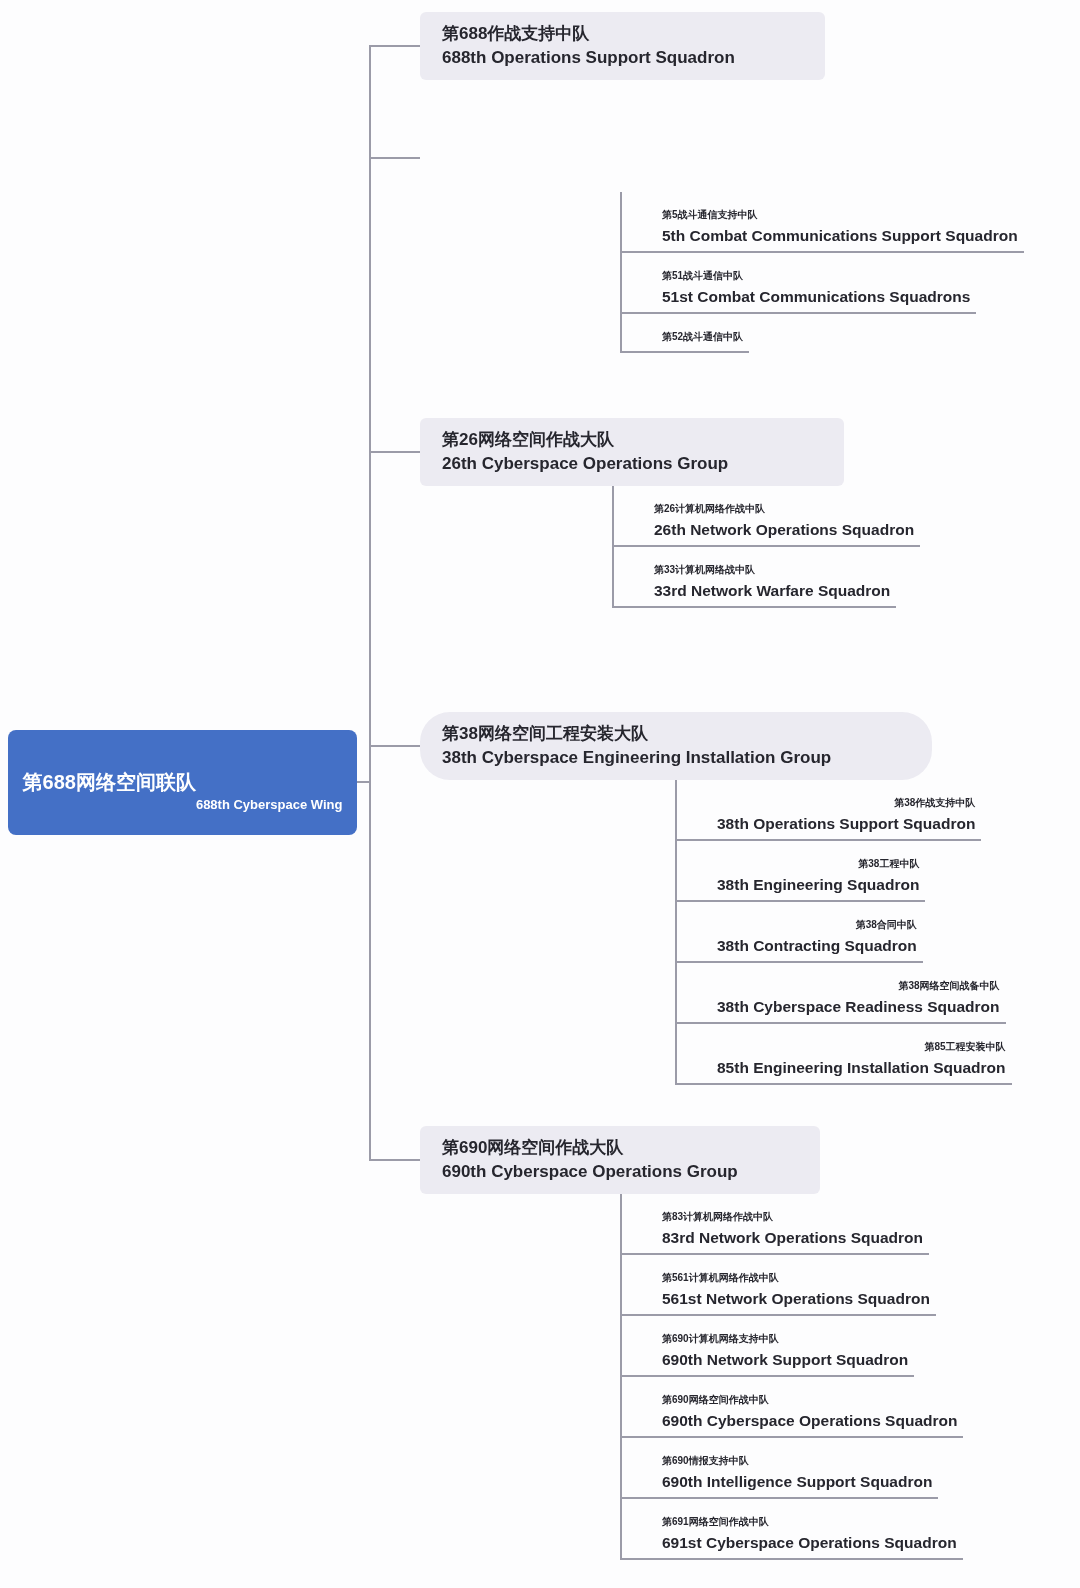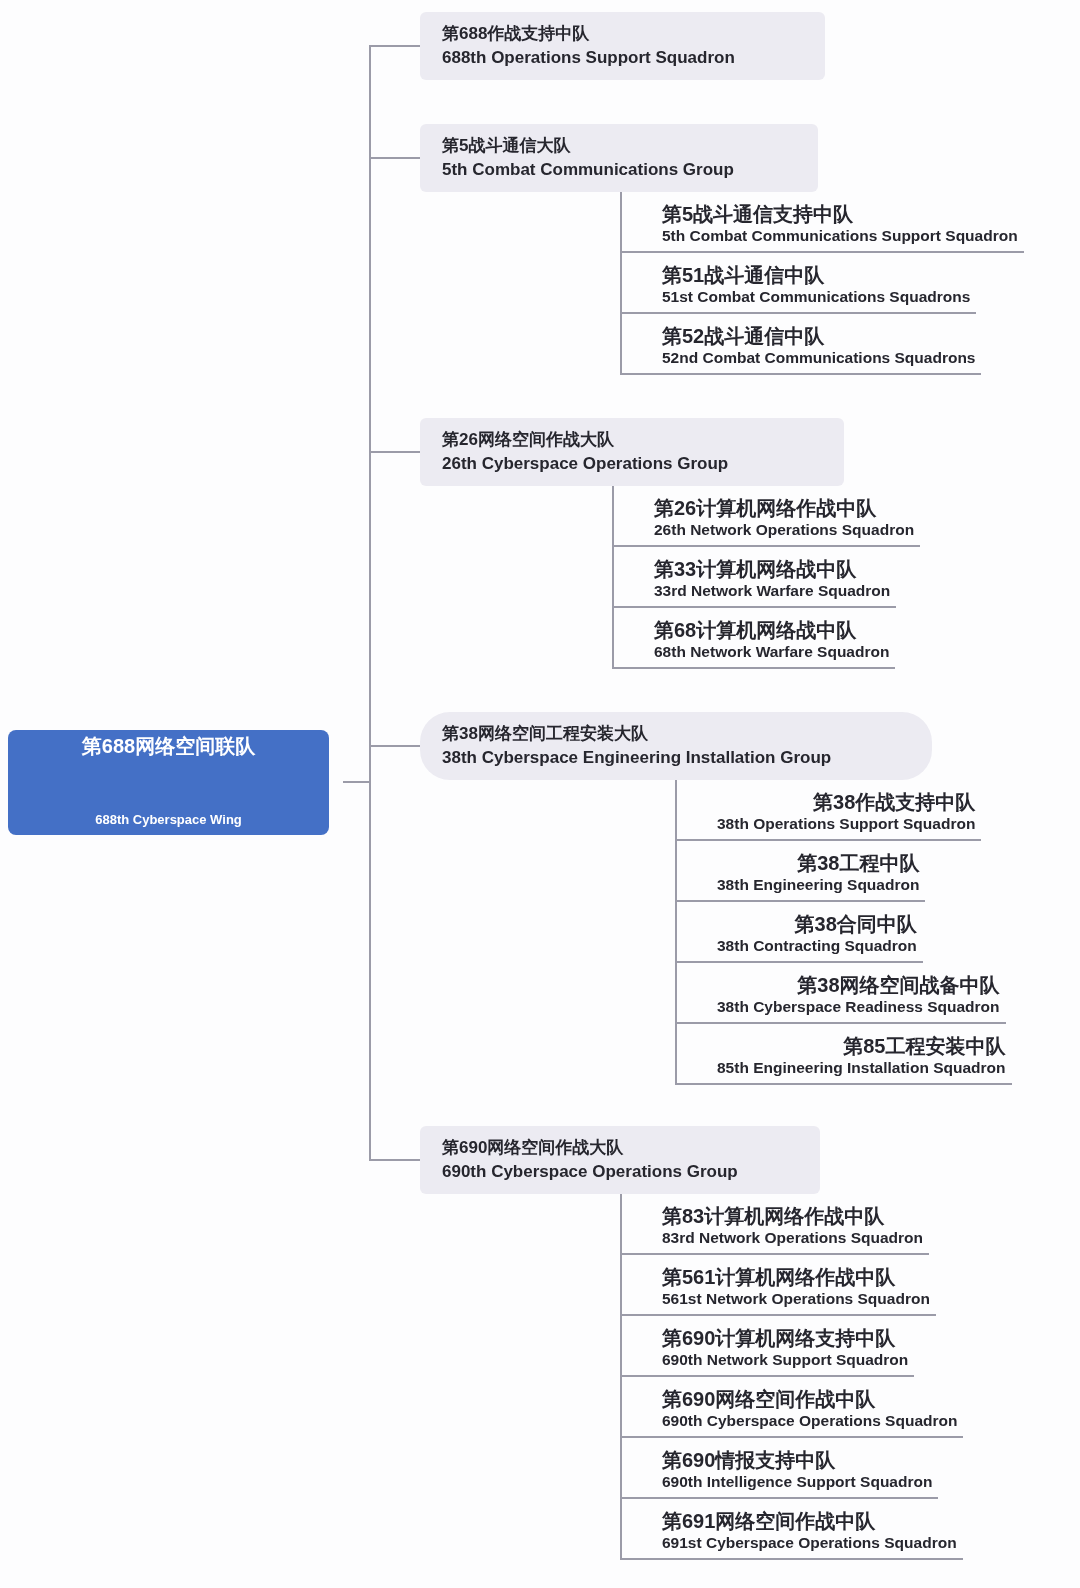--- a/index.html
+++ b/index.html
@@ -14,25 +14,25 @@
 
   
   .conn { position: absolute; background: var(--line, #9B9BA8); }
   .root-stub { left: 343px; top: 781px; width: 28px; height: 2px; }
   .trunk     { left: 369px; top: 45px;  width: 2px;  height: 1116px; }
   .stub      { left: 369px; width: 51px; height: 2px; }
   .s0 { top: 45px; } .s1 { top: 157px; } .s2 { top: 451px; } .s3 { top: 745px; } .s4 { top: 1159px; }
 
   
   .root-node {
-    position: absolute; left: 8px; top: 730px; width: 321px; height: 105px;
+    position: absolute; left: 8px; top: 730px; width: 349px; height: 105px;
     background: var(--root-bg, #4470C6);
     border-radius: 8px;
     color: var(--root-text, #ffffff);
-    display: flex; flex-direction: column; align-items: center; justify-content: center;
+    display: flex; flex-direction: row; align-items: center; justify-content: center;
     text-align: center;
   }
   .root-node .cn { font-size: 20px; font-weight: bold; line-height: 29px; }
   .root-node .en { font-size: 13px; font-weight: bold; line-height: 28px; margin-top: 45px; }
 
   
   .branch {
     position: absolute; height: 68px; padding: 10px 22px;
     background: var(--branch-bg, #ECEBF2);
     border-radius: 6px;
@@ -56,21 +56,21 @@
   .cl1 { left: 620px; top: 192px; }
   .cl2 { left: 612px; top: 486px; }
   .cl3 { left: 675px; top: 780px; text-align: right; }
   .cl4 { left: 620px; top: 1194px; }
   .child-item {
     padding: 12px 6px 4px 40px;
     border-bottom: 2px solid var(--line, #9B9BA8);
     width: max-content;
     color: var(--text, #26262E);
   }
-  .child-item .cn { font-size: 20px;   font-weight: bold; line-height: 21px; }
+  .child-item .cn { font-size: 10px;   font-weight: bold; line-height: 21px; }
   .child-item .en { font-size: 15.5px; font-weight: bold; line-height: 22px; }
 </style>
 </head>
 <body>
 
 <div class="canvas">
 
   <div class="conn root-stub"></div>
   <div class="conn trunk"></div>
   <div class="conn stub s0"></div>
@@ -82,24 +82,20 @@
   <div class="root-node">
     <div class="cn">第688网络空间联队</div>
     <div class="en">688th Cyberspace Wing</div>
   </div>
 
   <div class="branch b0">
     <div class="cn">第688作战支持中队</div>
     <div class="en">688th Operations Support Squadron</div>
   </div>
 
-  <div class="branch b1">
-    <div class="cn">第5战斗通信大队</div>
-    <div class="en">5th Combat Communications Group</div>
-  </div>
 
   <div class="branch b2">
     <div class="cn">第26网络空间作战大队</div>
     <div class="en">26th Cyberspace Operations Group</div>
   </div>
 
   <div class="branch b3">
     <div class="cn">第38网络空间工程安装大队</div>
     <div class="en">38th Cyberspace Engineering Installation Group</div>
   </div>
@@ -113,36 +109,31 @@
     <div class="child-item">
       <div class="cn">第5战斗通信支持中队</div>
       <div class="en">5th Combat Communications Support Squadron</div>
     </div>
     <div class="child-item">
       <div class="cn">第51战斗通信中队</div>
       <div class="en">51st Combat Communications Squadrons</div>
     </div>
     <div class="child-item">
       <div class="cn">第52战斗通信中队</div>
-      <div class="en">52nd Combat Communications Squadrons</div>
     </div>
   </div>
 
   <div class="child-list cl2">
     <div class="child-item">
       <div class="cn">第26计算机网络作战中队</div>
       <div class="en">26th Network Operations Squadron</div>
     </div>
     <div class="child-item">
       <div class="cn">第33计算机网络战中队</div>
       <div class="en">33rd Network Warfare Squadron</div>
-    </div>
-    <div class="child-item">
-      <div class="cn">第68计算机网络战中队</div>
-      <div class="en">68th Network Warfare Squadron</div>
     </div>
   </div>
 
   <div class="child-list cl3">
     <div class="child-item">
       <div class="cn">第38作战支持中队</div>
       <div class="en">38th Operations Support Squadron</div>
     </div>
     <div class="child-item">
       <div class="cn">第38工程中队</div>

